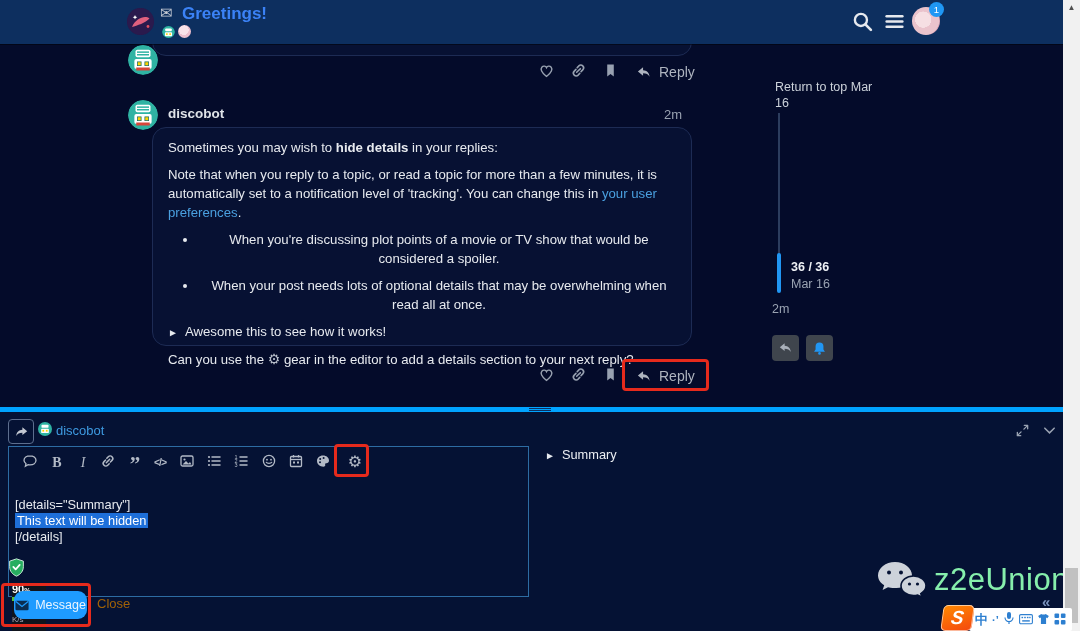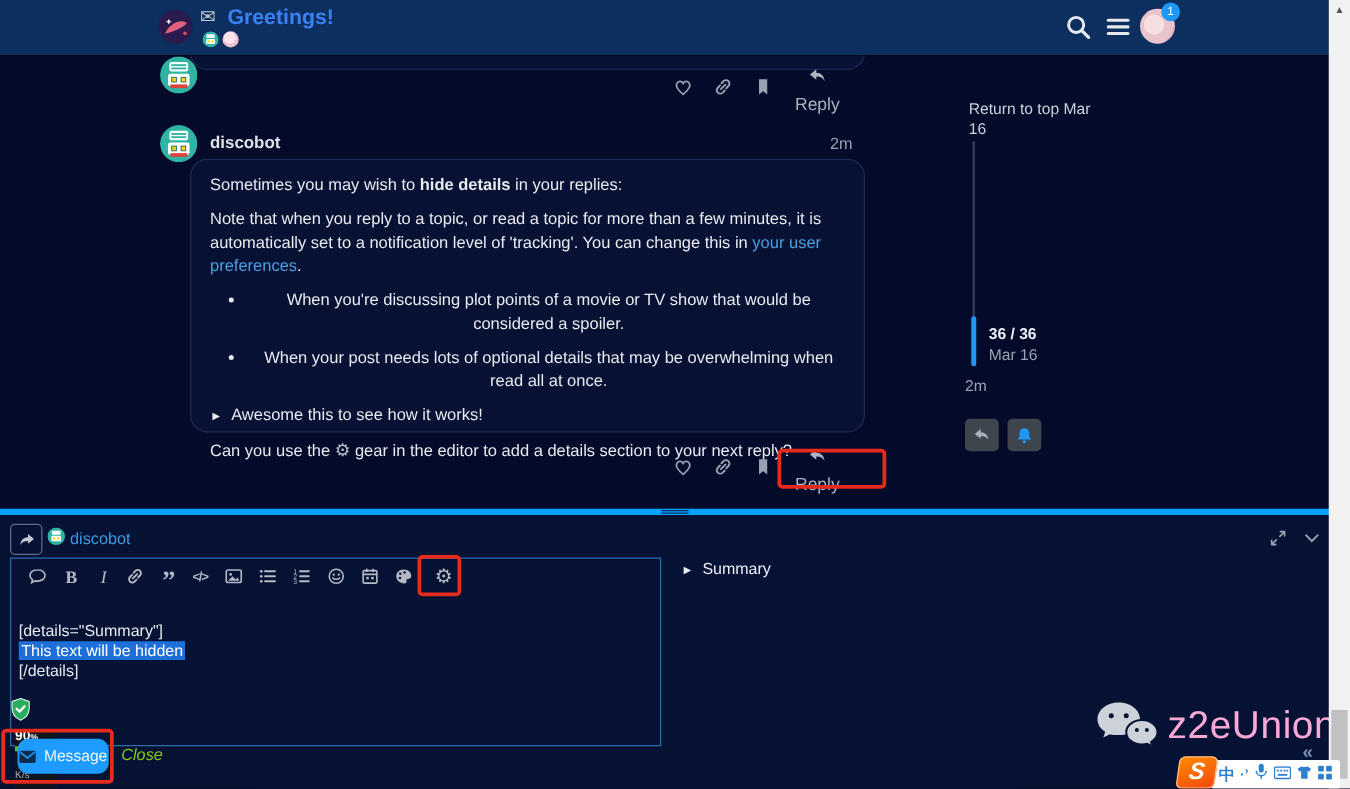--- a/index.html
+++ b/index.html
@@ -27,21 +27,21 @@
   .badge { position:absolute; left:17px; top:-5px; min-width:15px; height:15px; border-radius:50%;
            background:#1f97f4; color:#fff; font-size:9.5px; text-align:center; line-height:15px; }
 
   
   .bubble { position:absolute; background:#071133; border:1px solid #1d2b54; border-radius:14px; }
   .prev-bubble { left:152px; top:-20px; width:540px; height:76px; }
   .avatar30 { position:absolute; width:30px; height:30px; border-radius:50%; overflow:hidden; }
 
   .actions { position:absolute; display:flex; align-items:center; color:#98a1b0; }
   .act { width:32px; text-align:center; }
-  .reply-btn { display:flex; align-items:center; gap:7px; color:#aeb4bf; font-size:14px; padding:6px 10px;flex-direction:column; }
+  .reply-btn { display:flex; align-items:center; gap:7px; color:#aeb4bf; font-size:14px; padding:6px 10px; }
 
   .post-meta-name { position:absolute; left:168px; top:106px; font-size:13.5px; font-weight:bold; color:#dfe3e8; }
   .post-meta-time { position:absolute; left:664px; top:107px; font-size:13px; color:#99a2b1; }
 
   .post-bubble { left:152px; top:127px; width:540px; height:219px; }
   .post-body { position:absolute; left:168px; top:138px; width:512px; font-size:13.2px; color:#e7eaef; line-height:19px; }
   .post-body p { margin-bottom:8px; }
   .post-body ul { margin:4px 0 8px 30px; }
   .post-body li { margin-bottom:8px;text-align:center; }
   .tlink { color:#4aa0e0; }
@@ -83,27 +83,27 @@
   .ed-text { position:absolute; left:6px; top:50px; font-size:12.8px; color:#e7eaef; line-height:16px; }
   .sel { background:#1e6fd9; color:#fff; padding:0 2px; }
 
   .shield { position:absolute; left:8px; top:146px; }
 
   .msg-btn { position:absolute; left:14px; top:179px; width:73px; height:28px; background:#1e9bff;
              border-radius:9px; display:flex; align-items:center; justify-content:center; gap:6px;
              color:#eaf5ff; font-size:12.5px; z-index:3; }
   .net-mon { position:absolute; left:12px; top:171px; width:34px; height:50px; background:#10141c; z-index:2;
              color:#fff; font-size:11px; }
-  .close-btn { position:absolute; left:97px; top:184px; font-size:13px; color:#84cc16;font-style:italic; }
+  .close-btn { position:absolute; left:97px; top:184px; font-size:13px; color:#a16207; }
 
   .preview { position:absolute; left:545px; top:35px; color:#eceff3; font-size:12.8px; }
 
   
   .watermark { position:absolute; left:876px; top:558px; display:flex; align-items:center; z-index:18; }
-  .wm-text { font-size:31px; color:#f9a8d4; letter-spacing:0.5px; margin-left:6px; }
+  .wm-text { font-size:31px; color:#86efac; letter-spacing:0.5px; margin-left:6px; }
   .chevrons { position:absolute; left:1042px; top:593px; font-size:15px; font-weight:bold; color:#7b93bd; z-index:18; }
 
   .ime { position:absolute; left:942px; top:604px; height:27px; z-index:45; display:flex; align-items:flex-end; }
   .ime-logo { position:relative; width:31px; height:26px; background:linear-gradient(160deg,#ff8a00,#f4470f);
               border-radius:5px; transform:skewX(-8deg); color:#fff; font-weight:bold; font-style:italic;
               font-size:19px; text-align:center; line-height:25px; box-shadow:0 0 0 1px rgba(255,255,255,.6) inset; }
   .ime-bar { width:103px; height:23px; background:#fff; border-radius:2px; margin-left:-4px;
              display:flex; align-items:center; justify-content:space-around; padding:0 4px; }
   .ime-zh { color:#2d7fd0; font-size:13px; font-weight:bold; }
   .ime-apos { color:#2d7fd0; font-size:11px; font-weight:bold; }

